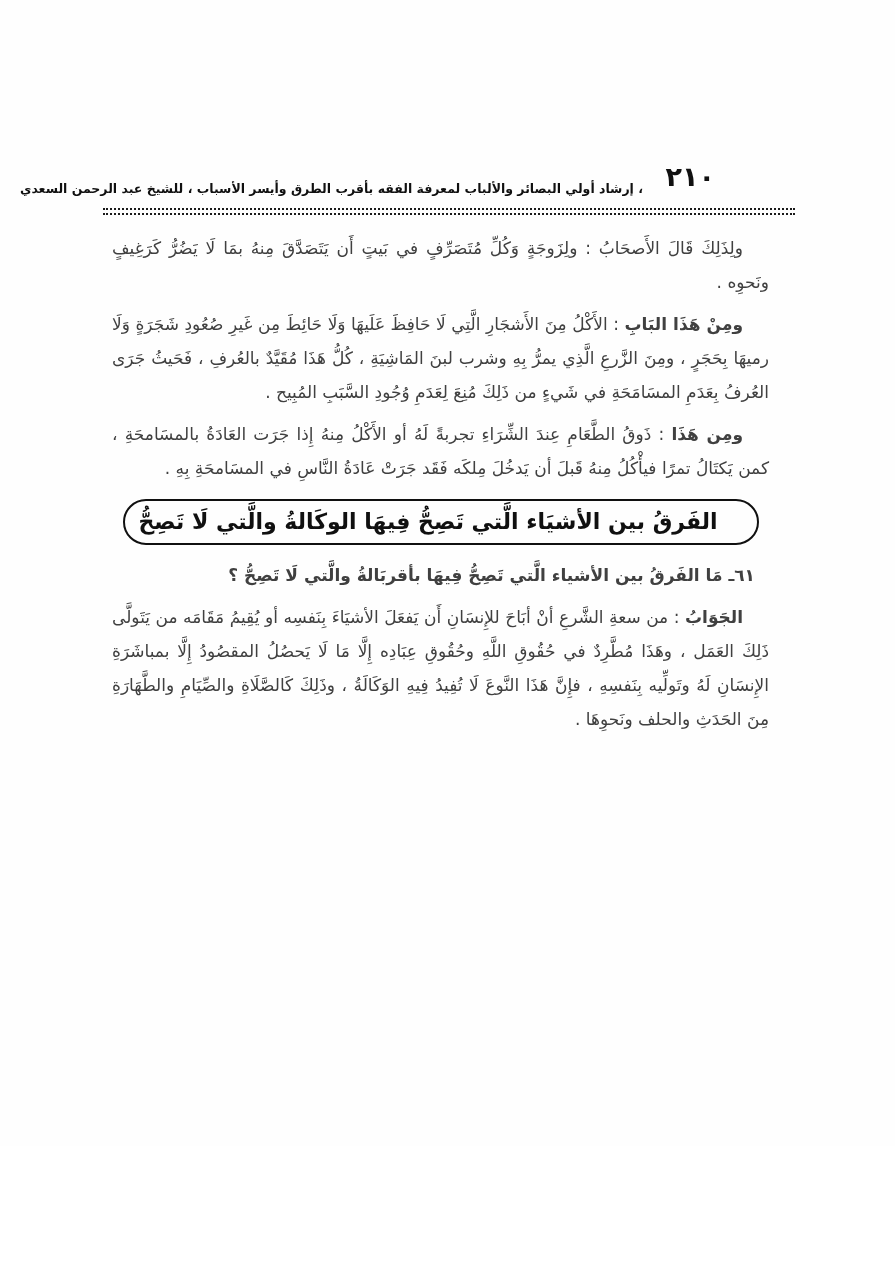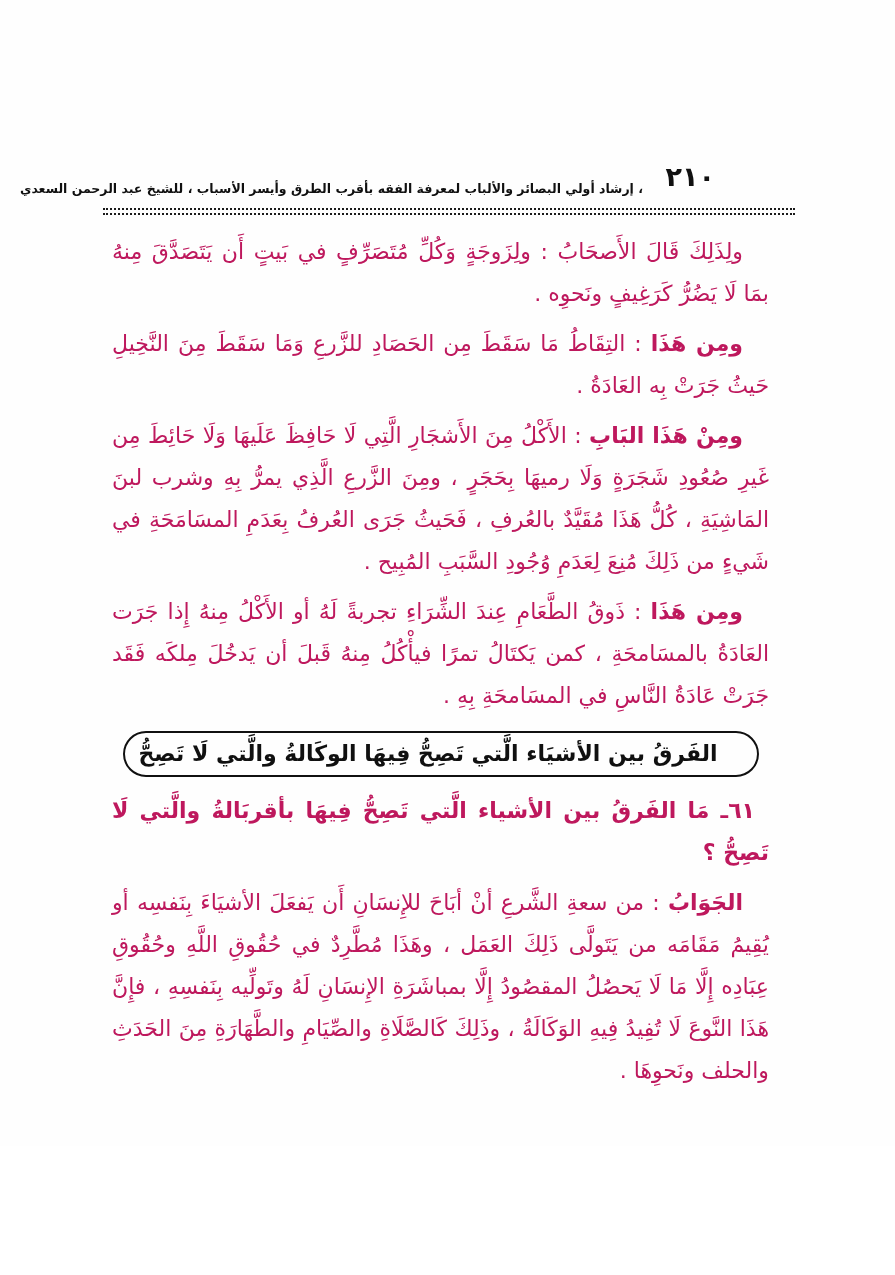--- a/index.html
+++ b/index.html
@@ -42,25 +42,25 @@
   }
   .text-area {
     position: absolute;
     top: 231px;
     right: 126px;
     left: 112px;
     text-align: justify;
     text-justify: inter-word;
   }
   .body-par {
-    font-size: 22px;
-    line-height: 42px;
+    font-size: 17px;
+    line-height: 34px;
     margin-bottom: 8px;
     text-indent: 26px;
-    color: #be185d;
+    color: #404040;
   }
   .lead { font-weight: 700; }
   .question { font-weight: 700; text-indent: 14px; }
   .capsule {
     width: 636px;
     margin: 14px auto 13px;
     border: 2px solid #101010;
     border-radius: 26px;
     padding: 2px 14px;
     text-align: left;
@@ -80,21 +80,20 @@
   <div class="running-title">، إرشاد أولي البصائر والألباب لمعرفة الفقه بأقرب الطرق وأيسر الأسباب ، للشيخ عبد الرحمن السعدي</div>
 
   <div class="page-number">٢١٠</div>
 
   <div class="header-rule"></div>
 
   <main class="text-area">
 
     <p class="body-par"><span class="lead"></span><span>ولِذَلِكَ قَالَ الأَصحَابُ : ولِزَوجَةٍ وَكُلِّ مُتَصَرِّفٍ في بَيتٍ أَن يَتَصَدَّقَ مِنهُ بمَا لَا يَضُرُّ كَرَغِيفٍ ونَحوِه .</span></p>
 
-    <p class="body-par"><span class="lead">ومِن هَذَا</span><span> : التِقَاطُ مَا سَقَطَ مِن الحَصَادِ للزَّرعِ وَمَا سَقَطَ مِنَ النَّخِيلِ حَيثُ جَرَتْ بِه العَادَةُ .</span></p>
 
     <p class="body-par"><span class="lead">ومِنْ هَذَا البَابِ</span><span> : الأَكْلُ مِنَ الأَشجَارِ الَّتِي لَا حَافِظَ عَلَيهَا وَلَا حَائِطَ مِن غَيرِ صُعُودِ شَجَرَةٍ وَلَا رميهَا بِحَجَرٍ ، ومِنَ الزَّرعِ الَّذِي يمرُّ بِهِ وشرب لبنَ المَاشِيَةِ ، كُلُّ هَذَا مُقَيَّدٌ بالعُرفِ ، فَحَيثُ جَرَى العُرفُ بِعَدَمِ المسَامَحَةِ في شَيءٍ من ذَلِكَ مُنِعَ لِعَدَمِ وُجُودِ السَّبَبِ المُبِيح .</span></p>
 
     <p class="body-par"><span class="lead">ومِن هَذَا</span><span> : ذَوقُ الطَّعَامِ عِندَ الشِّرَاءِ تجربةً لَهُ أو الأَكْلُ مِنهُ إِذا جَرَت العَادَةُ بالمسَامحَةِ ، كمن يَكتَالُ تمرًا فيأْكُلُ مِنهُ قَبلَ أن يَدخُلَ مِلكَه فَقَد جَرَتْ عَادَةُ النَّاسِ في المسَامحَةِ بِهِ .</span></p>
 
     <div class="capsule"><span>الفَرقُ بين الأشيَاء الَّتي تَصِحُّ فِيهَا الوكَالةُ والَّتي لَا تَصِحُّ</span></div>
 
     <p class="body-par question">٦١ـ مَا الفَرقُ بين الأشياء الَّتي تَصِحُّ فِيهَا بأقربَالةُ والَّتي لَا تَصِحُّ ؟</p>
 
     <p class="body-par"><span class="lead">الجَوَابُ</span><span> : من سعةِ الشَّرعِ أنْ أبَاحَ للإِنسَانِ أَن يَفعَلَ الأشيَاءَ بِنَفسِه أو يُقِيمُ مَقَامَه من يَتَولَّى ذَلِكَ العَمَل ، وهَذَا مُطَّرِدٌ في حُقُوقِ اللَّهِ وحُقُوقِ عِبَادِه إِلَّا مَا لَا يَحصُلُ المقصُودُ إِلَّا بمباشَرَةِ الإِنسَانِ لَهُ وتَولِّيه بِنَفسِهِ ، فإِنَّ هَذَا النَّوعَ لَا تُفِيدُ فِيهِ الوَكَالَةُ ، وذَلِكَ كَالصَّلَاةِ والصِّيَامِ والطَّهَارَةِ مِنَ الحَدَثِ والحلف ونَحوِهَا .</span></p>

